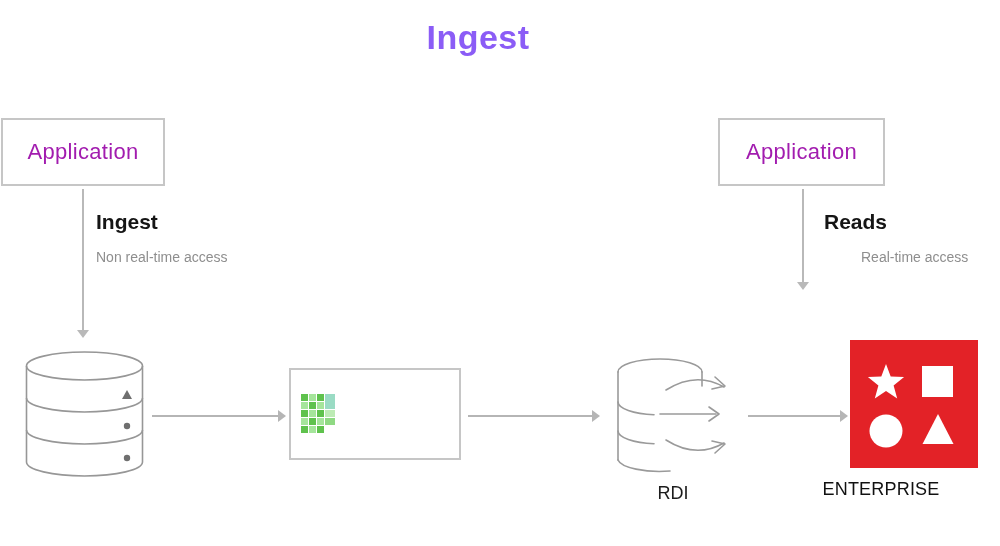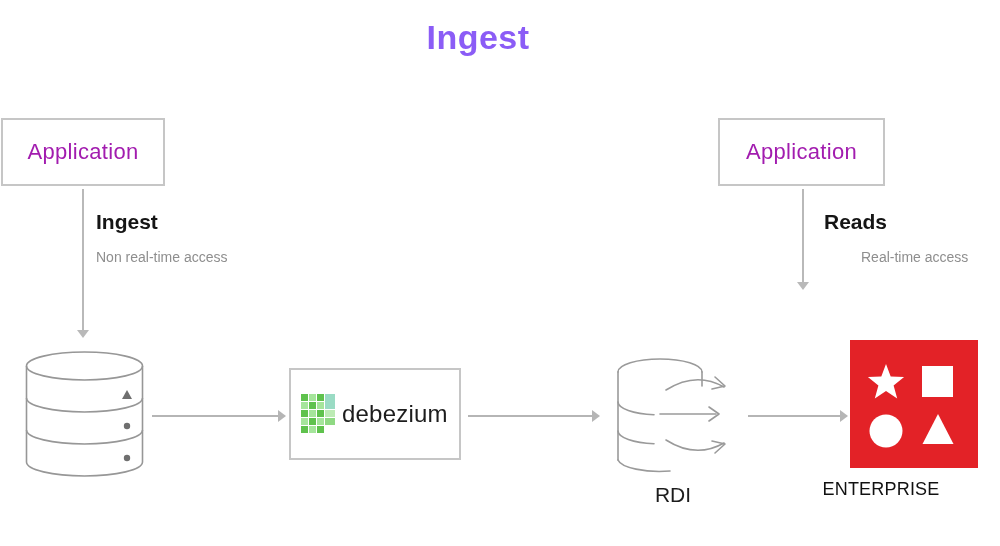--- a/index.html
+++ b/index.html
@@ -95,21 +95,21 @@
     font-size: 24px;
     color: #1d1d1d;
     margin-left: 7px;
     letter-spacing: 0.2px;
   }
 
   .rdi-icon { left: 608px; top: 350px; }
   .rdi-label {
     left: 608px; top: 483px; width: 130px;
     text-align: center;
-    font-size: 21px;
+    font-size: 18px;
     color: #1c1c1c;
   }
 
   .enterprise-box {
     left: 850px; top: 340px; width: 128px; height: 128px;
     background: #e32227;
   }
   .enterprise-label {
     left: 811px; top: 479px; width: 140px;
     text-align: center;
@@ -179,21 +179,20 @@
         <rect x="24" y="16" width="10" height="7" fill="#bdebb5"></rect>
         <rect x="0" y="24" width="7" height="7" fill="#a5e59b"></rect>
         <rect x="8" y="24" width="7" height="7" fill="#5fc24d"></rect>
         <rect x="16" y="24" width="7" height="7" fill="#a5e59b"></rect>
         <rect x="24" y="24" width="10" height="7" fill="#8fd983"></rect>
         <rect x="0" y="32" width="7" height="7" fill="#5fc24d"></rect>
         <rect x="8" y="32" width="7" height="7" fill="#a5e59b"></rect>
         <rect x="16" y="32" width="7" height="7" fill="#5fc24d"></rect>
       </svg>
     </span>
-    <span class="debezium-label">debezium</span>
   </div>
 
   <div class="abs hline hline-2"></div>
   <div class="abs arrowhead-right ah-h2"></div>
 
   <div class="abs rdi-icon">
     <svg width="130" height="130" viewBox="0 0 130 130" fill="none" stroke="#9a9a9a" stroke-width="1.6" stroke-linecap="round" stroke-linejoin="round">
       <path d="M10 22 a42 13 0 0 1 84 0"></path>
       <path d="M10 22 v88"></path>
       <path d="M94 22 v14"></path>

